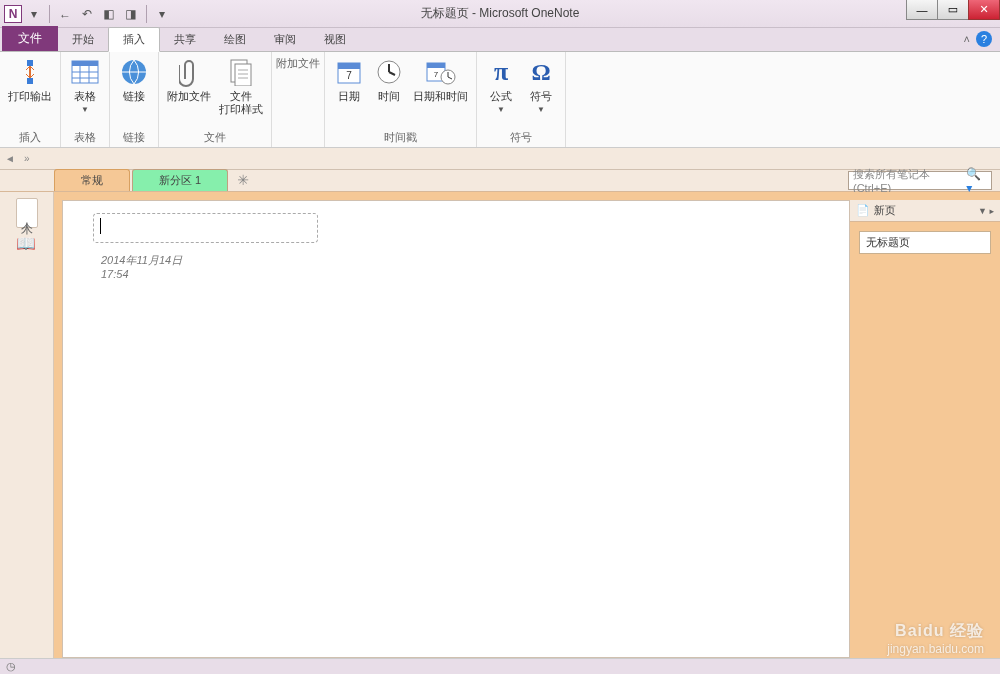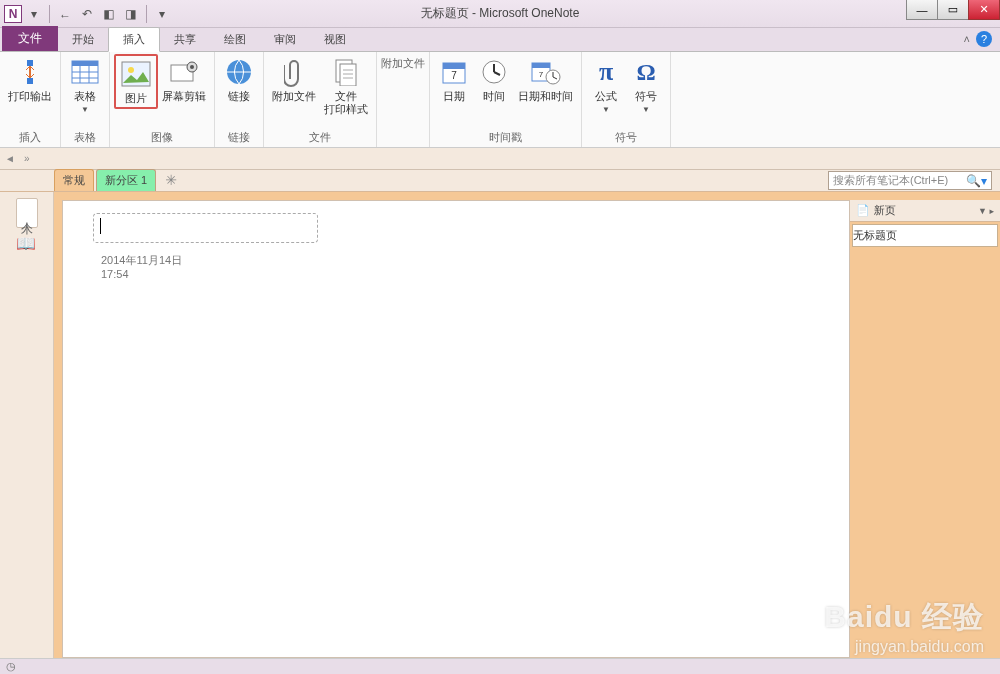--- a/index.html
+++ b/index.html
@@ -36,52 +36,52 @@
 .rbtn .lbl { font-size: 11px; color: #333; text-align: center; line-height: 13px; white-space: pre; }
 .rbtn .drop { font-size: 8px; color: #555; }
 
 
 .navbar { height: 22px; background: #f4e9de; border-bottom: 1px solid #d0c0b0; display: flex; align-items: center; }
 .nav-arrow { width: 20px; height: 20px; display: flex; align-items: center; justify-content: center; color: #888; font-size: 10px; cursor: pointer; }
 .nav-expand { font-size: 10px; color: #888; padding: 0 4px; cursor: pointer; }
 
 
 .sections { height: 22px; background: #f4e9de; display: flex; align-items: flex-end; padding-left: 54px; border-bottom: 1px solid #d8b898; position: relative; }
-.sec-tab { font-size: 11px; padding: 3px 8px; background: #f5c896; border: 1px solid #d8a060; border-bottom: none; border-radius: 3px 3px 0 0; margin-right: 2px; cursor: pointer; color: #444; }
+.sec-tab { font-size: 11px; padding: 3px 26px; background: #f5c896; border: 1px solid #d8a060; border-bottom: none; border-radius: 3px 3px 0 0; margin-right: 2px; cursor: pointer; color: #444; }
 .sec-tab.active { background: #86efac; border-color: #c0a080; }
 .sec-add { width: 18px; height: 18px; display: flex; align-items: center; justify-content: center; color: #888; cursor: pointer; font-size: 14px; margin-left: 4px; margin-bottom: 2px; }
-.search-box { position: absolute; right: 8px; top: 1px; width: 164px; height: 19px; border: 1px solid #b0a090; background: #fff; display: flex; align-items: center; font-size: 11px; color: #888; padding: 0 4px; }
+.search-box { position: absolute; right: 8px; top: 1px; width: 144px; height: 19px; border: 1px solid #b0a090; background: #fff; display: flex; align-items: center; font-size: 11px; color: #888; padding: 0 4px; }
 .search-box .mag { margin-left: auto; color: #2a80e0; font-size: 12px; }
 
 
 .main { position: absolute; top: 192px; left: 0; right: 0; bottom: 16px; display: flex; }
 .left-rail { width: 54px; background: #f4e9de; border-right: 1px solid #d8c8b8; display: flex; flex-direction: column; align-items: center; padding-top: 6px; gap: 6px; }
 .rail-btn { width: 22px; height: 30px; border: 1px solid #d0c0b0; background: #fff; border-radius: 2px; display: flex; align-items: center; justify-content: center; font-size: 12px; color: #666; cursor: pointer; writing-mode: vertical-rl; }
 .rail-book { font-size: 16px; cursor: pointer; }
 
 .canvas-wrap { flex: 1; background: #f5c896; padding: 8px 0 0 8px; display: flex; overflow: hidden; }
-.canvas { flex: 1; background: #fff; border: 1px solid #d0c0b0; position: relative; }
+.canvas { flex: 1; background: #fff; border: 1px solid #d0c0b0; position: relative; font-style: italic; }
 .note-box { position: absolute; left: 30px; top: 12px; width: 225px; height: 30px; border: 1px dashed #aaa; border-radius: 4px; padding: 4px 6px; }
 .note-box .cursor { width: 1px; height: 16px; background: #000; display: inline-block; }
 .note-date { position: absolute; left: 38px; top: 52px; font-size: 11px; color: #777; line-height: 14px; }
 
 .page-panel { width: 150px; background: #f5c896; display: flex; flex-direction: column; }
 .page-header { height: 22px; background: #f4e9de; border-bottom: 1px solid #d8b898; display: flex; align-items: center; padding: 0 6px; font-size: 11px; color: #444; }
 .page-header .pico { margin-right: 4px; font-size: 11px; }
 .page-header .exp { margin-left: auto; font-size: 9px; color: #666; }
-.page-item { background: #fff; border: 1px solid #c8b090; margin: 2px; padding: 3px 0; font-size: 11px; color: #333; cursor: pointer; }
+.page-item { background: #fff; border: 1px solid #c8b090; margin: 9px; padding: 3px 6px; font-size: 11px; color: #333; cursor: pointer; }
 
 
 .statusbar { position: absolute; bottom: 0; left: 0; right: 0; height: 16px; background: #e8dde8; border-top: 1px solid #ccc; display: flex; align-items: center; padding: 0 6px; }
 .status-icon { font-size: 11px; color: #777; }
 
 
 .watermark { position: absolute; right: 16px; bottom: 18px; text-align: right; color: rgba(255,255,255,0.75); pointer-events: none; text-shadow: 0 0 3px rgba(0,0,0,0.2); }
-.watermark .big { font-size: 30px; font-weight: bold; letter-spacing: 1px; }
-.watermark .small { font-size: 16px; }
+.watermark .big { font-size: 16px; font-weight: bold; letter-spacing: 1px; }
+.watermark .small { font-size: 12px; }
 
 svg { display: block; }
 </style>
 </head>
 <body>
 
 <div class="titlebar">
   <div class="titlebar-left">
     <div class="app-icon">N</div>
     <div class="qat-btn">▾</div>
@@ -143,45 +143,20 @@
               <path d="M1 12 h26 M1 18 h26 M9 1 v22 M18 1 v22" stroke="#5a8bd6"></path>
             </svg>
           </div>
         <div class="lbl">表格</div>
         <div class="drop">▼</div>
       </div>
     </div>
     <div class="rgroup-label">表格</div>
   </div>
 
-  <div class="rgroup">
-    <div class="rgroup-items">
-      <div class="rbtn highlighted">
-        <div class="ico">
-            <svg width="30" height="26">
-              <rect x="1" y="1" width="28" height="24" fill="#eaf3ff" stroke="#888"></rect>
-              <circle cx="10" cy="9" r="3" fill="#f7d94c"></circle>
-              <path d="M2 22 l8 -8 l6 5 l6 -8 l6 10 z" fill="#6fae4f"></path>
-            </svg>
-          </div>
-        <div class="lbl">图片</div>
-      </div>
-      <div class="rbtn">
-        <div class="ico">
-            <svg width="28" height="22">
-              <rect x="1" y="4" width="22" height="16" fill="#fff" stroke="#888"></rect>
-              <circle cx="22" cy="6" r="5" fill="#ddd" stroke="#555"></circle>
-              <circle cx="22" cy="6" r="2" fill="#555"></circle>
-            </svg>
-          </div>
-        <div class="lbl">屏幕剪辑</div>
-      </div>
-    </div>
-    <div class="rgroup-label">图像</div>
-  </div>
 
   <div class="rgroup">
     <div class="rgroup-items">
       <div class="rbtn">
         <div class="ico">
             <svg width="28" height="28">
               <circle cx="14" cy="14" r="12" fill="#4a90d9"></circle>
               <path d="M2 14 h24 M14 2 a18 18 0 0 1 0 24 M14 2 a18 18 0 0 0 0 24" stroke="#fff" fill="none"></path>
             </svg>
           </div>

